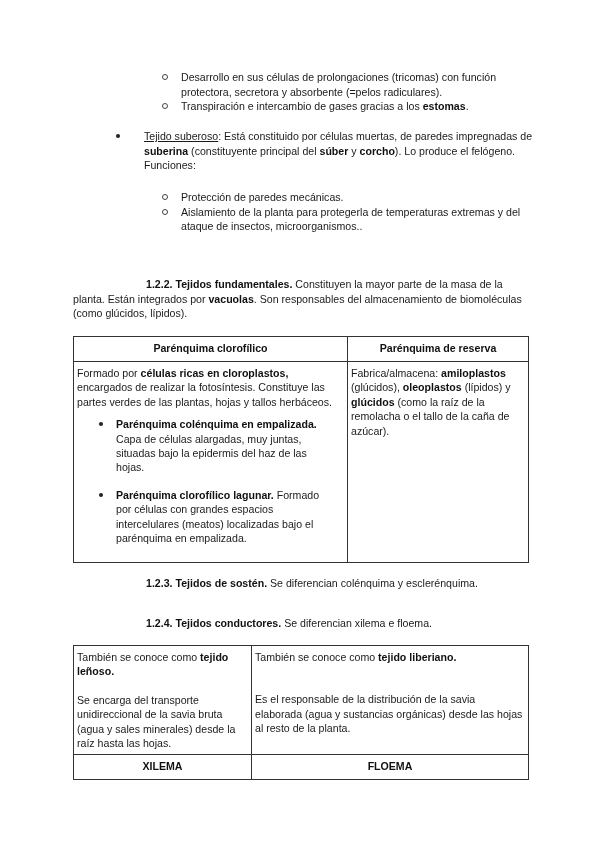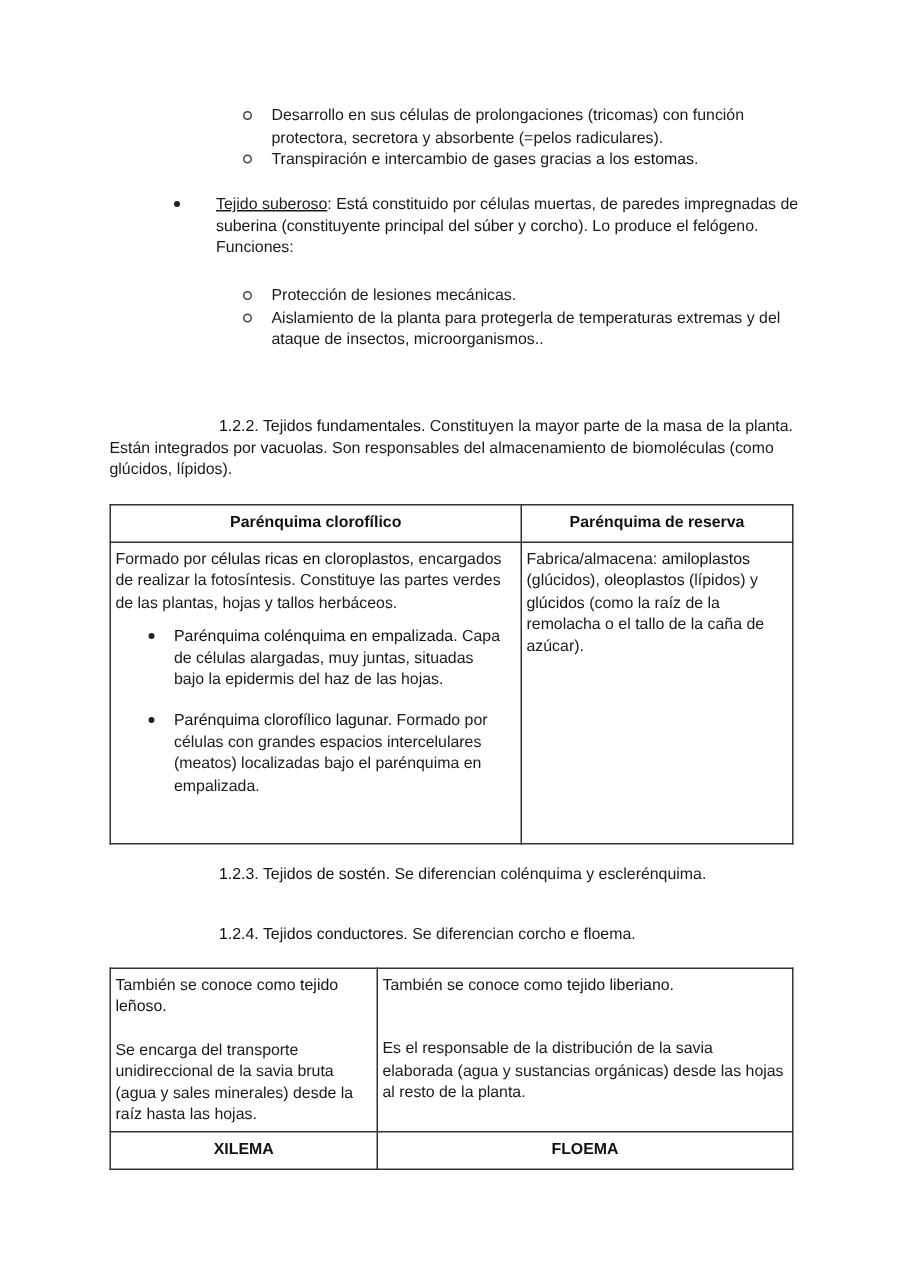--- a/index.html
+++ b/index.html
@@ -1,19 +1,19 @@
 <!DOCTYPE html>
 <html><head>
 <meta charset="utf-8">
 <style>
   html, body { margin:0; padding:0; background:#ffffff; }
   body { width:600px; height:848px; position:relative; overflow:hidden;
          font-family:"Liberation Sans", sans-serif; font-size:10.6px; color:#1a1a1a; line-height:14.6px; }
   .abs { position:absolute; }
-  b { font-weight:normal; color:#111;margin-top:17px; }
+  b { font-weight:bold; color:#111;margin-top:17px; }
   .sub-list { position:absolute; left:162px; width:370px; margin:0; padding:0; list-style:none; }
   .sub-list li { position:relative; padding-left:19px; }
   .sub-list li::before { content:""; position:absolute; left:0; top:4px; width:4px; height:4px; border:1px solid #444; border-radius:50%; }
   .bullet-item { position:absolute; left:115px; width:415px; padding-left:29px; }
   .bullet-item::before { content:""; position:absolute; left:1px; top:5px; width:4px; height:4px; background:#222; border-radius:50%; }
   .u { text-decoration:underline; }
   .para { position:absolute; left:73px; width:456px; }
   table { position:absolute; border-collapse:collapse; table-layout:fixed; }
   td, th { border:1.5px solid #333; vertical-align:top; padding:4px 3px; font-size:10.6px; line-height:14.4px; }
   th { font-weight:bold; text-align:center; height:16px; padding:4px 3px; color:#111; }
@@ -28,21 +28,21 @@
 <ul class="sub-list" style="top:70px;">
   <li><span>Desarrollo en sus células de prolongaciones (tricomas) con función protectora, secretora y absorbente (=pelos radiculares).</span></li>
   <li><span>Transpiración e intercambio de gases gracias a los </span><b>estomas</b><span>.</span></li>
 </ul>
 
 <div class="bullet-item" style="top:129px;">
   <span class="u">Tejido suberoso</span><span>: Está constituido por células muertas, de paredes impregnadas de </span><b>suberina</b><span> (constituyente principal del </span><b>súber</b><span> y </span><b>corcho</b><span>). Lo produce el felógeno. Funciones:</span>
 </div>
 
 <ul class="sub-list" style="top:190px;">
-  <li><span>Protección de lesiones mecánicas.</span></li>
+  <li><span>Protección de paredes mecánicas.</span></li>
   <li><span>Aislamiento de la planta para protegerla de temperaturas extremas y del ataque de insectos, microorganismos..</span></li>
 </ul>
 
 <div class="para" style="top:277px; text-indent:73px;">
   <b>1.2.2. Tejidos fundamentales.</b><span> Constituyen la mayor parte de la masa de la planta. Están integrados por </span><b>vacuolas</b><span>. Son responsables del almacenamiento de biomoléculas (como glúcidos, lípidos).</span>
 </div>
 
 <table style="left:73px; top:336px; width:455px; height:227px;">
   <colgroup>
       <col style="width:274px">
@@ -65,21 +65,21 @@
       <span>Fabrica/almacena: </span><b>amiloplastos</b><span> (glúcidos), </span><b>oleoplastos</b><span> (lípidos) y </span><b>glúcidos</b><span> (como la raíz de la remolacha o el tallo de la caña de azúcar).</span>
     </td>
   </tr>
 </tbody>
   </table>
 
 <div class="abs" style="left:146px; top:576px; width:390px;">
   <b>1.2.3. Tejidos de sostén.</b><span> Se diferencian colénquima y esclerénquima.</span>
 </div>
 <div class="abs" style="left:146px; top:616px; width:390px;">
-  <b>1.2.4. Tejidos conductores.</b><span> Se diferencian corcho e floema.</span>
+  <b>1.2.4. Tejidos conductores.</b><span> Se diferencian xilema e floema.</span>
 </div>
 
 <table style="left:73px; top:645px; width:455px; height:128px;">
   <colgroup>
       <col style="width:178px">
       <col style="width:277px">
     </colgroup>
   <tbody>
       <tr>
     <td>

